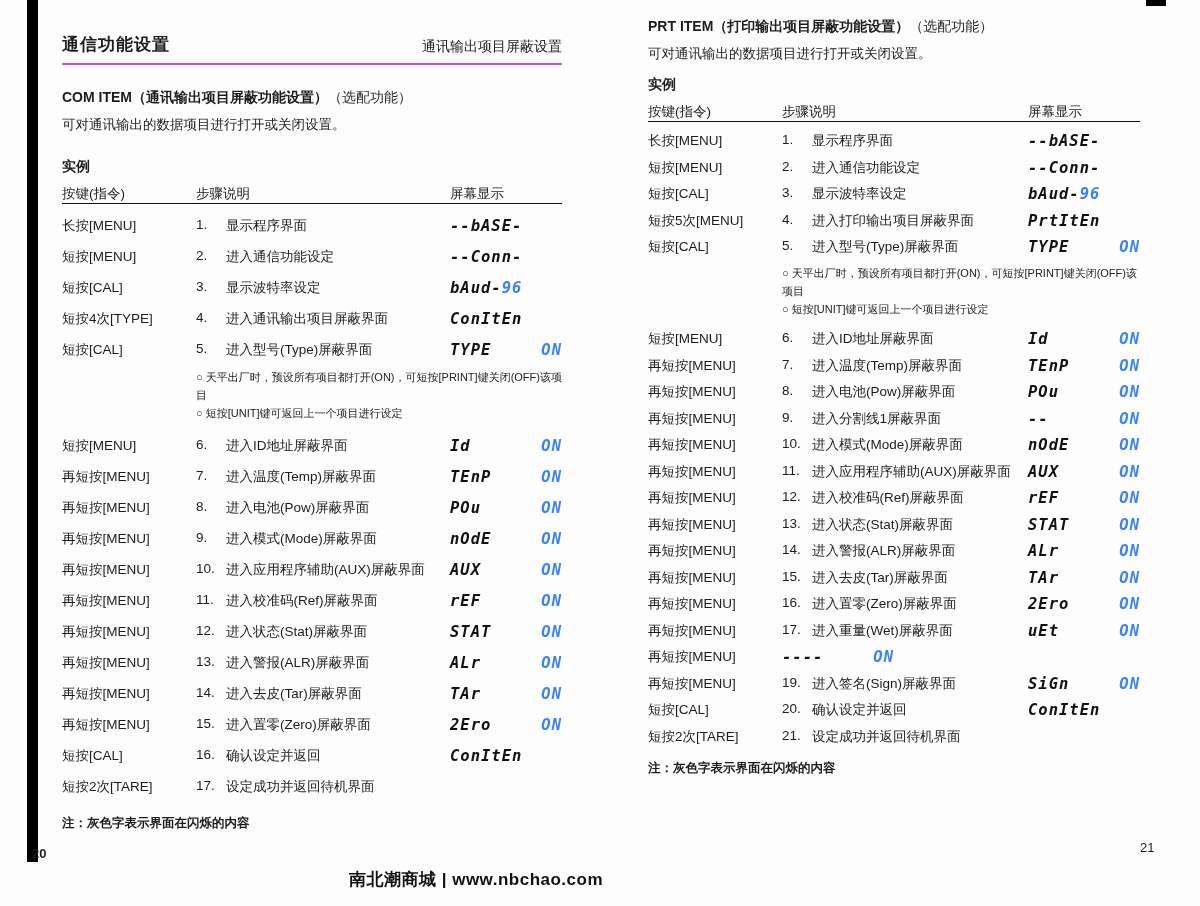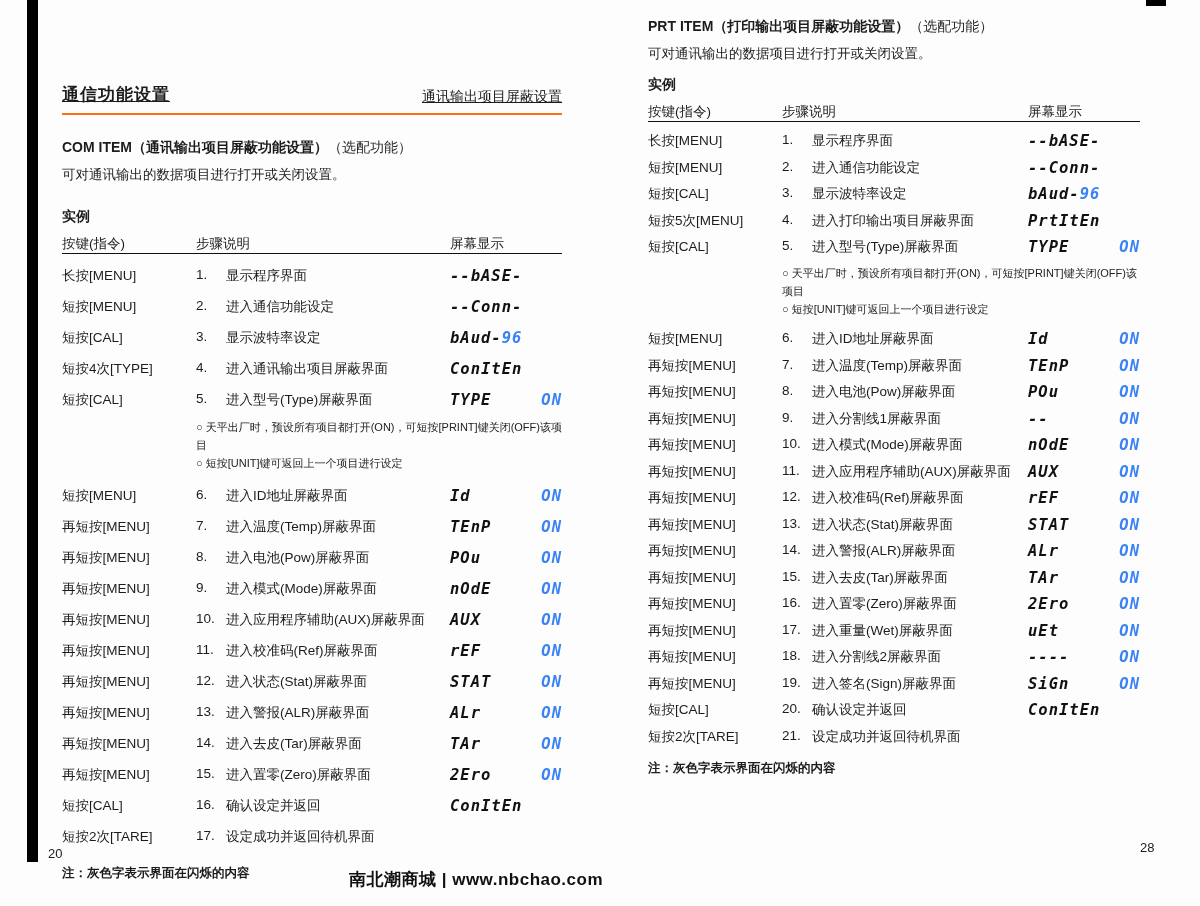--- a/index.html
+++ b/index.html
@@ -9,22 +9,22 @@
     font-family:"Liberation Sans","DejaVu Sans",sans-serif;
   }
   .binding-strip{position:absolute;left:27px;top:0;width:11px;height:862px;background:#000;}
   .scan-artifact{position:absolute;left:1146px;top:0;width:20px;height:6px;background:#000;}
 
   .page{position:absolute;top:0;}
   .page-left{left:62px;width:500px;}
   .page-right{left:648px;width:492px;}
 
   .pg-header{
-    margin-top:83px;display:flex;justify-content:space-between;align-items:flex-end;
-    border-bottom:2px solid #f97316;padding-bottom:7px;text-decoration:underline;
+    margin-top:33px;display:flex;justify-content:space-between;align-items:flex-end;
+    border-bottom:2px solid #d946ef;padding-bottom:7px;
   }
   .pg-header-title{font-size:17px;font-weight:bold;letter-spacing:1px;}
   .pg-header-sub{font-size:14px;}
 
   .doc-title{margin-top:24px;font-size:14px;}
   .page-right .doc-title{margin-top:18px;}
   .doc-title-bold{font-weight:bold;}
   .doc-title-tail{font-weight:normal;color:#2a2a2a;}
   .doc-sub{margin-top:9px;font-size:13.5px;}
   .example{margin-top:24px;font-size:14px;font-weight:bold;}
@@ -52,21 +52,21 @@
   .seg.gray{color:#3b82f6;}
   .seg.right{margin-left:auto;}
 
   .row-note{
     margin:3px 0 8px 134px;font-size:11px;color:#222;line-height:1.65;
   }
   .bottom-note{margin-top:13px;font-size:12.5px;font-weight:bold;}
   .page-right .bottom-note{margin-top:10px;}
 
   .page-num{position:absolute;font-size:13px;color:#1c1c1c;}
-  .pn-left{left:48px;top:846px;}
+  .pn-left{left:32px;top:846px;font-weight:bold;}
   .pn-right{left:1140px;top:840px;}
 
   .site-footer{
     position:absolute;left:0;top:868px;width:952px;text-align:center;
     font-size:17px;font-weight:600;color:#111;letter-spacing:0.5px;
   }
 </style>
 </head>
 <body>
 
@@ -468,24 +468,20 @@
           <span class="num">17.</span>
           <span>进入重量(Wet)屏蔽界面</span>
         </div>
         <div class="cell disp">
           <span class="seg">uEt</span>
           <span class="seg gray right">ON</span>
         </div>
       </div>
       <div class="row">
         <div class="cell key">再短按[MENU]</div>
-        <div class="cell desc">
-          <span class="num">18.</span>
-          <span>进入分割线2屏蔽界面</span>
-        </div>
         <div class="cell disp">
           <span class="seg">----</span>
           <span class="seg gray right">ON</span>
         </div>
       </div>
       <div class="row">
         <div class="cell key">再短按[MENU]</div>
         <div class="cell desc">
           <span class="num">19.</span>
           <span>进入签名(Sign)屏蔽界面</span>
@@ -511,14 +507,14 @@
           <span class="num">21.</span>
           <span>设定成功并返回待机界面</span>
         </div>
         <div class="cell disp"></div>
       </div>
     </div>
   <div class="bottom-note">注：灰色字表示界面在闪烁的内容</div>
 </div>
 
 <div class="page-num pn-left">20</div>
-<div class="page-num pn-right">28</div>
+<div class="page-num pn-right">21</div>
 <div class="site-footer">南北潮商城 | www.nbchao.com</div>
 
 </body></html>

